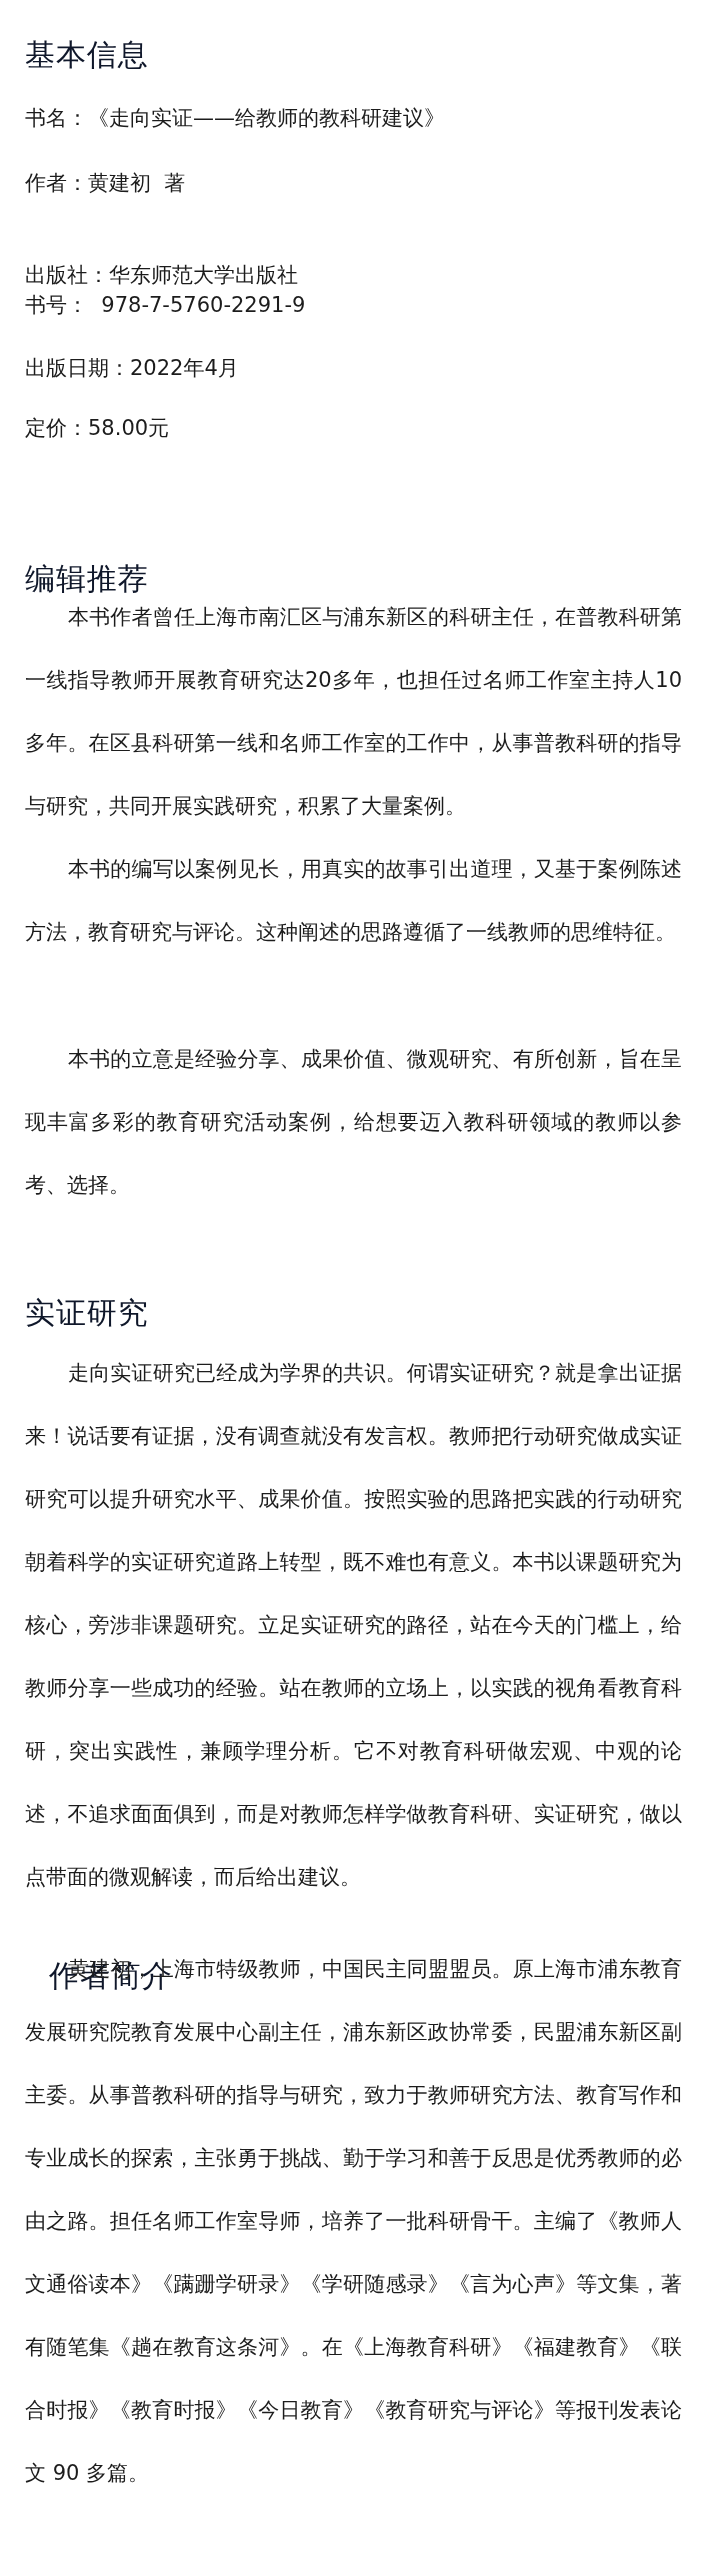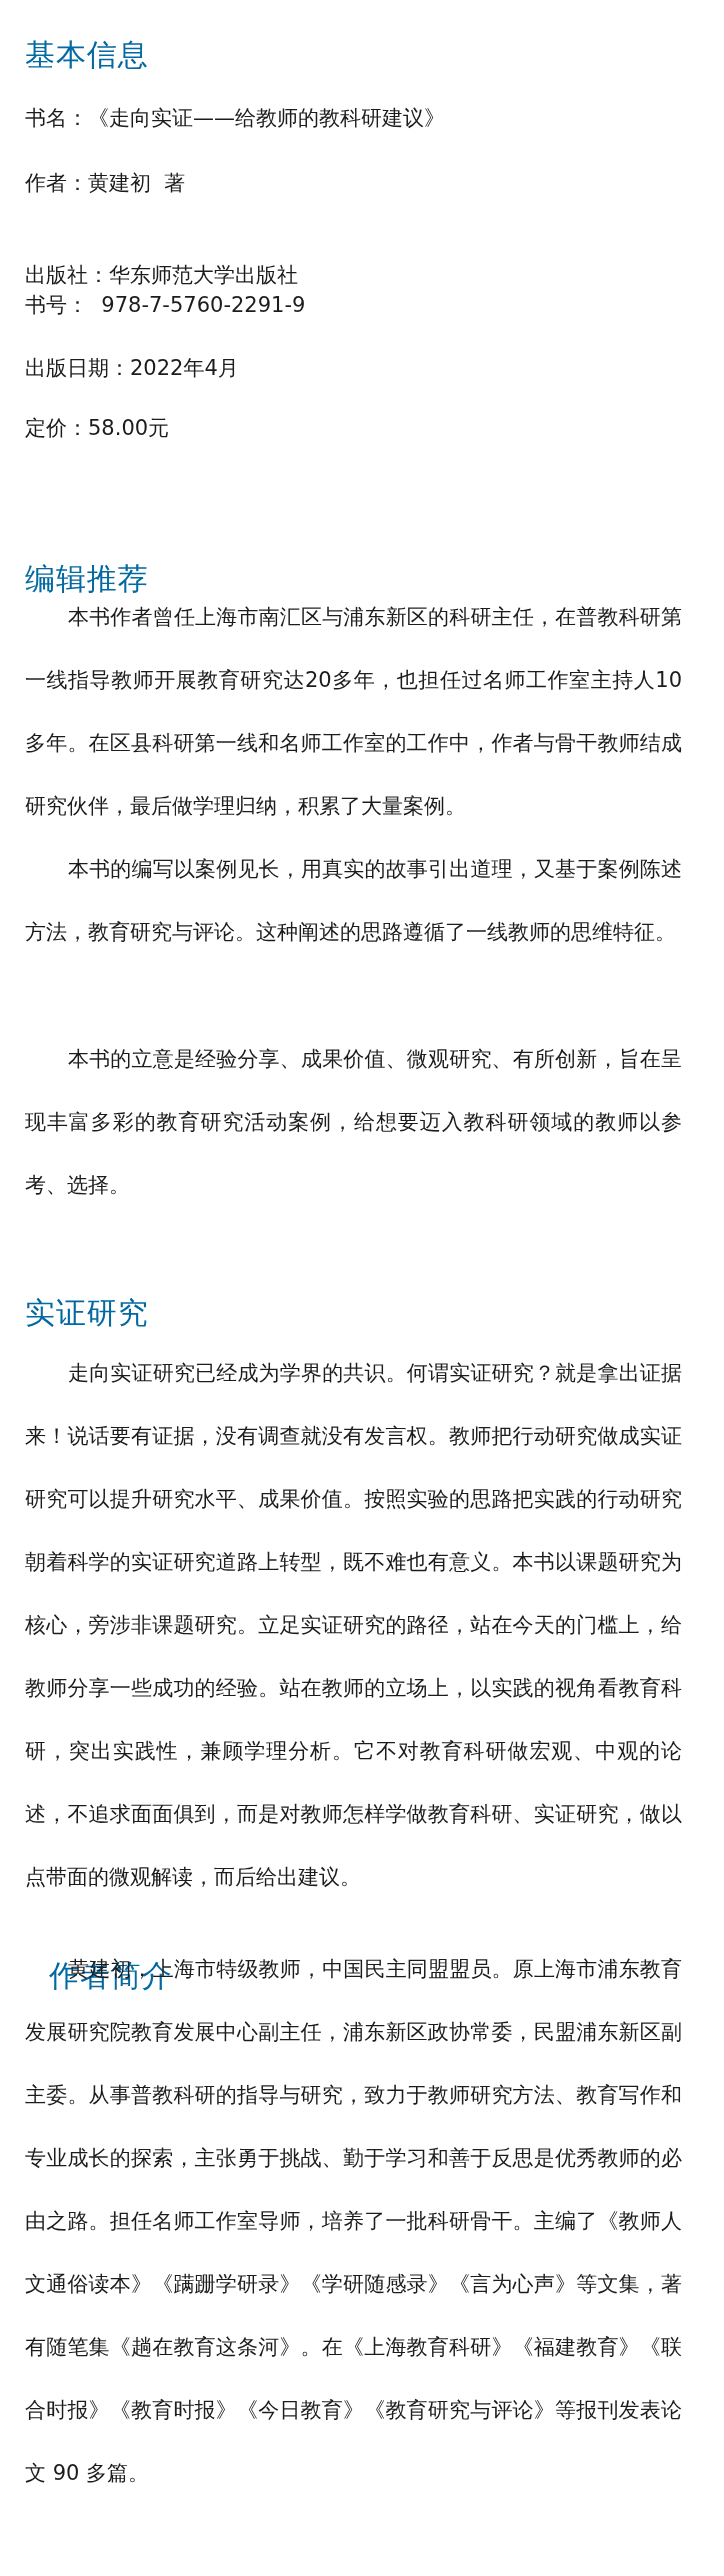--- a/index.html
+++ b/index.html
@@ -20,21 +20,21 @@
     left: 25px;
     top: 0;
     width: 657px;
   }
   .section-title {
     position: absolute;
     left: 0;
     font-size: 30px;
     line-height: 37px;
     height: 37px;
-    color: #0369a1;
+    color: #0f172a;
     font-weight: normal;
     margin: 0;
     letter-spacing: 0.9px;
     white-space: nowrap;
   }
   .info-row {
     position: absolute;
     left: 0;
     font-size: 21px;
     line-height: 27.5px;
@@ -75,21 +75,21 @@
   </div>
   <div class="info-row" style="top:355px;">
     <span class="label">出版日期：</span><span>2022年4月</span>
   </div>
   <div class="info-row" style="top:415px;text-align:right;">
     <span class="label">定价：</span><span>58.00元</span>
   </div>
 
   <h2 class="section-title" style="top:560px;">编辑推荐</h2>
 
-  <p class="para" style="top:586px;">本书作者曾任上海市南汇区与浦东新区的科研主任，在普教科研第一线指导教师开展教育研究达20多年，也担任过名师工作室主持人10多年。在区县科研第一线和名师工作室的工作中，作者与骨干教师结成研究伙伴，最后做学理归纳，积累了大量案例。</p>
+  <p class="para" style="top:586px;">本书作者曾任上海市南汇区与浦东新区的科研主任，在普教科研第一线指导教师开展教育研究达20多年，也担任过名师工作室主持人10多年。在区县科研第一线和名师工作室的工作中，从事普教科研的指导与研究，共同开展实践研究，积累了大量案例。</p>
   <p class="para" style="top:838px;">本书的编写以案例见长，用真实的故事引出道理，又基于案例陈述方法，教育研究与评论。这种阐述的思路遵循了一线教师的思维特征。</p>
   <p class="para" style="top:1028px;">本书的立意是经验分享、成果价值、微观研究、有所创新，旨在呈现丰富多彩的教育研究活动案例，给想要迈入教科研领域的教师以参考、选择。</p>
 
   <h2 class="section-title" style="top:1294px;">实证研究</h2>
 
   <p class="para" style="top:1342px;">走向实证研究已经成为学界的共识。何谓实证研究？就是拿出证据来！说话要有证据，没有调查就没有发言权。教师把行动研究做成实证研究可以提升研究水平、成果价值。按照实验的思路把实践的行动研究朝着科学的实证研究道路上转型，既不难也有意义。本书以课题研究为核心，旁涉非课题研究。立足实证研究的路径，站在今天的门槛上，给教师分享一些成功的经验。站在教师的立场上，以实践的视角看教育科研，突出实践性，兼顾学理分析。它不对教育科研做宏观、中观的论述，不追求面面俱到，而是对教师怎样学做教育科研、实证研究，做以点带面的微观解读，而后给出建议。</p>
 
   <h2 class="section-title" style="top:1957px;margin-left:24px;">作者简介</h2>
 
   <p class="para" style="top:1938px;">黄建初，上海市特级教师，中国民主同盟盟员。原上海市浦东教育发展研究院教育发展中心副主任，浦东新区政协常委，民盟浦东新区副主委。从事普教科研的指导与研究，致力于教师研究方法、教育写作和专业成长的探索，主张勇于挑战、勤于学习和善于反思是优秀教师的必由之路。担任名师工作室导师，培养了一批科研骨干。主编了《教师人文通俗读本》《蹒跚学研录》《学研随感录》《言为心声》等文集，著有随笔集《趟在教育这条河》。在《上海教育科研》《福建教育》《联合时报》《教育时报》《今日教育》《教育研究与评论》等报刊发表论文 90 多篇。</p>

